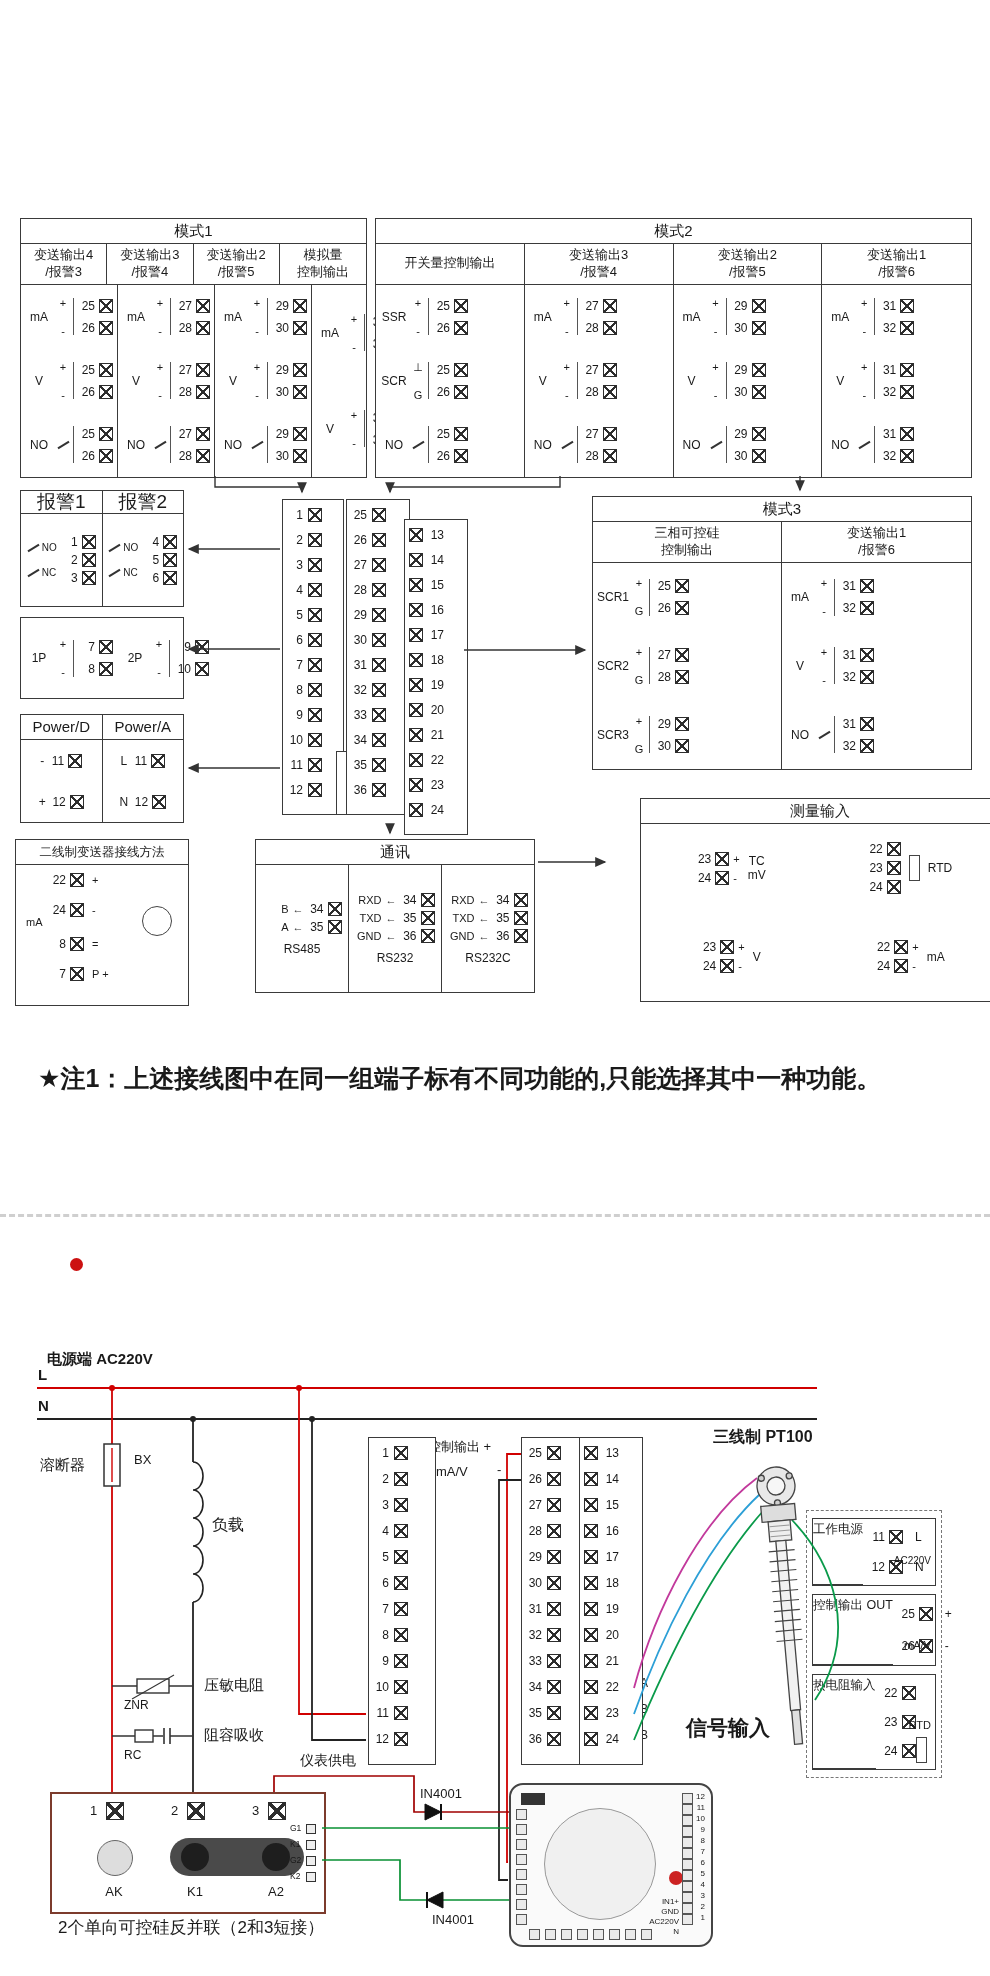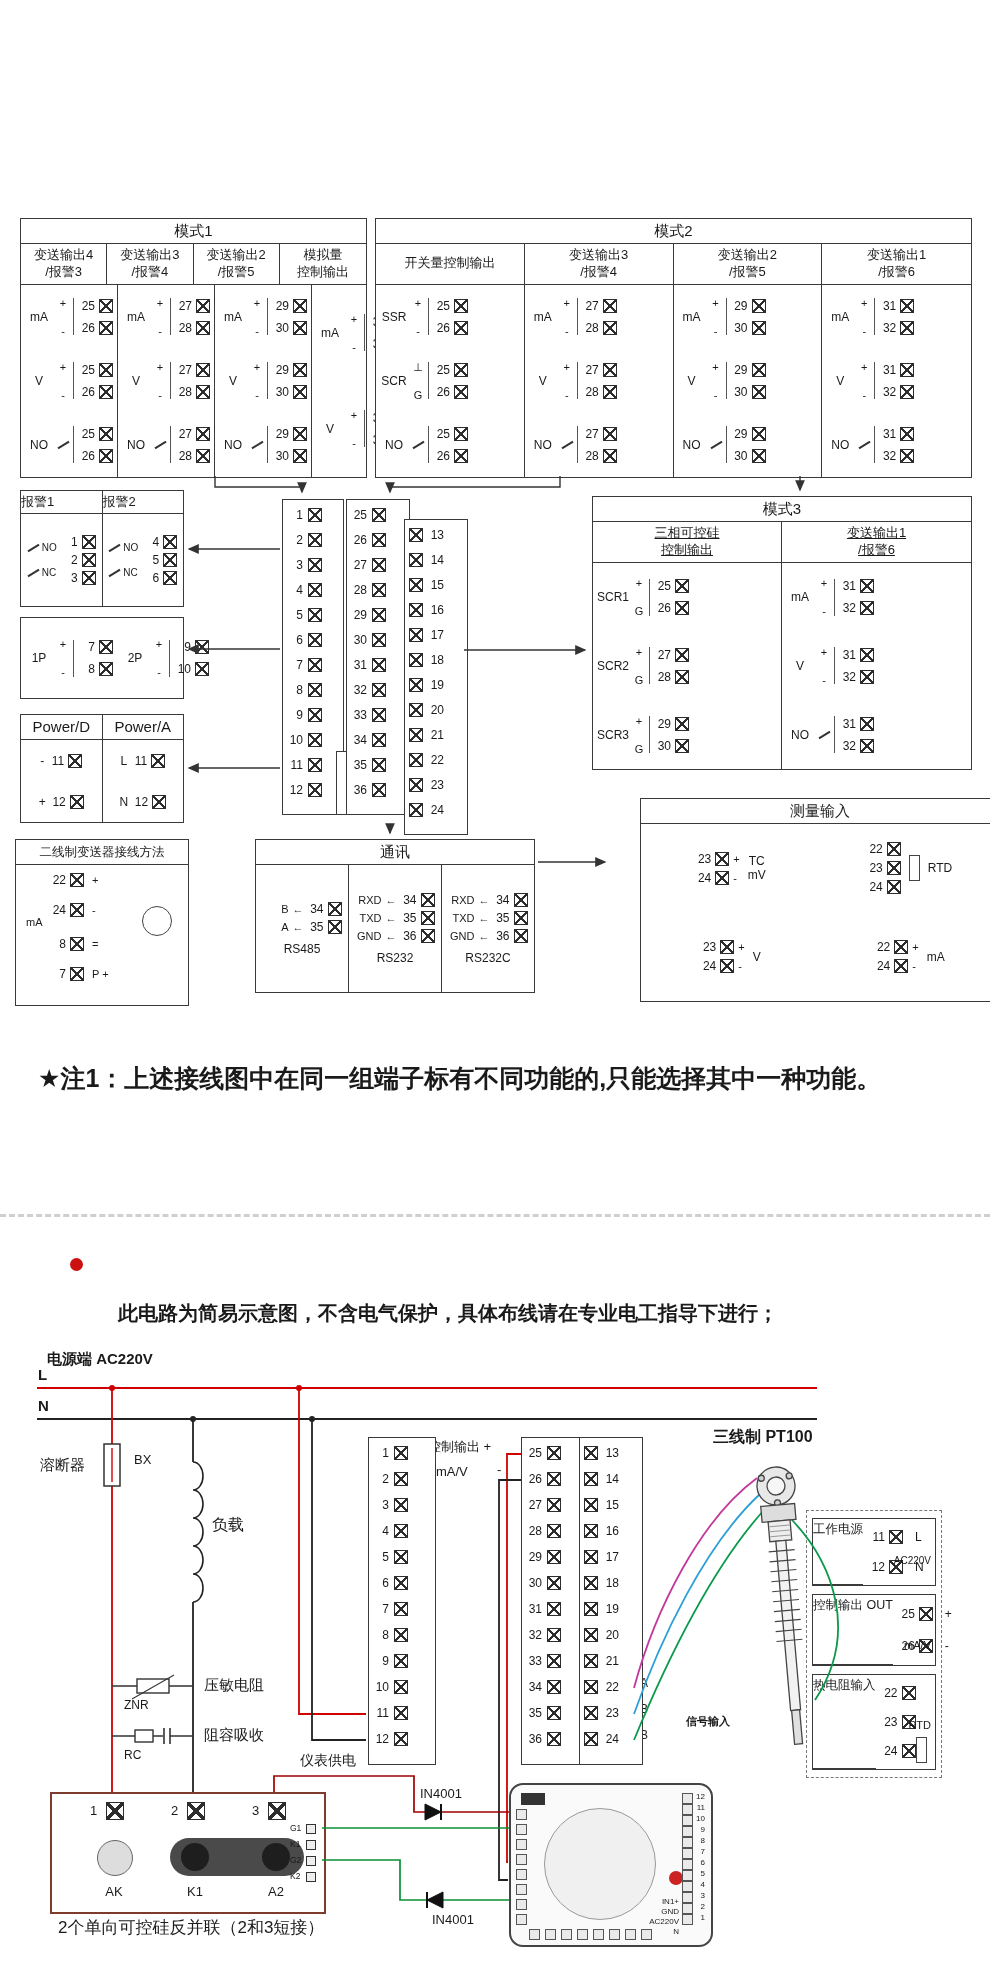--- a/index.html
+++ b/index.html
@@ -34,21 +34,21 @@
 .tb.big{width:16px;height:16px;border-width:1.5px}
 .sw{width:13px;height:2px;background:#333;transform:rotate(-32deg);display:inline-block}
 
 #m1{left:20px;top:218px;width:345px;height:258px}
 #m2{left:375px;top:218px;width:595px;height:258px}
 #m3{left:592px;top:496px;width:378px;height:272px}
 
 #alarm{left:20px;top:490px;width:162px;height:115px;display:flex}
 .al-col{flex:1;border-right:1px solid #3a3a3a;display:flex;flex-direction:column}
 .al-col:last-child{border-right:0}
-.al-t{height:22px;line-height:22px;text-align:left;font-size:13px;border-bottom:1px solid #3a3a3a}
+.al-t{height:22px;line-height:22px;text-align:center;font-size:19px;border-bottom:1px solid #3a3a3a}
 .al-body{flex:1;display:flex;align-items:center;justify-content:center;gap:5px}
 .al-marks{display:flex;flex-direction:column;gap:14px;font-size:10px}
 .al-mk{display:flex;align-items:center;gap:2px}
 .tcol2{display:flex;flex-direction:column;gap:3px}
 #feed{left:20px;top:617px;width:162px;height:80px;display:flex;flex-direction:row}
 .feed-body{flex:1;display:flex;align-items:center;justify-content:space-around}
 #power{left:20px;top:714px;width:162px;height:107px;display:flex}
 .pw-col{flex:1;border-right:1px solid #3a3a3a;display:flex;flex-direction:column}
 .pw-col:last-child{border-right:0}
 .pw-body{flex:1;display:flex;flex-direction:column;justify-content:space-around;align-items:center}
@@ -105,21 +105,21 @@
 #lb-rcname{left:204px;top:1726px;font-size:15px}
 #lb-rc{left:124px;top:1748px;font-size:12px}
 #lb-supply{left:300px;top:1752px;font-size:14px}
 #lb-ctrl{left:428px;top:1438px;font-size:13px}
 #lb-mav{left:436px;top:1464px;font-size:13px}
 #lb-minus{left:497px;top:1462px;font-size:13px}
 #lb-pt{left:713px;top:1427px;font-size:16px;font-weight:bold}
 #lb-a{left:640px;top:1676px;font-size:12px}
 #lb-b1{left:640px;top:1702px;font-size:12px}
 #lb-b2{left:640px;top:1728px;font-size:12px}
-#lb-signal{left:686px;top:1714px;font-size:11px;font-weight:bold}
+#lb-signal{left:686px;top:1714px;font-size:21px;font-weight:bold}
 #lb-d1{left:420px;top:1786px;font-size:13px}
 #lb-d2{left:432px;top:1912px;font-size:13px}
 #lb-cap{left:58px;top:1916px;font-size:17px;position:absolute;white-space:nowrap}
 #s2l{left:368px;top:1437px;width:58px;height:322px}
 #s2right{left:521px;top:1437px;width:116px;height:322px}
 #s2m{left:0;top:0;width:54px;height:322px}
 #s2r{left:58px;top:0;width:54px;height:322px}
 
 #panel-outer{position:absolute;left:806px;top:1510px;width:134px;height:266px;border:1.5px dashed #777}
 .pbox{position:absolute;border:1.5px solid #3a3a3a;background:#fff}
@@ -602,21 +602,21 @@
                 <span class="tn">32</span>
                 <span class="tb"></span>
               </span>
             </span>
           </div>
         </div>
       </div>
     </div>
   <div class="box mb-wrap" id="m3">
       <div class="bt">模式3</div>
-      <div class="mb-head" style="grid-template-columns: repeat(2, 1fr); text-decoration: underline;">
+      <div class="mb-head" style="grid-template-columns: repeat(2, 1fr);">
         <div class="mb-h">
           <div>三相可控硅</div>
           <div>控制输出</div>
         </div>
         <div class="mb-h">
           <div>变送输出1</div>
           <div>/报警6</div>
         </div>
       </div>
       <div class="mb-body" style="grid-template-columns: repeat(2, 1fr);">
@@ -1184,21 +1184,20 @@
             <div>mA</div>
           </div>
         </div>
       </div>
     </div>
 
   <div class="note" id="note1">★注1：上述接线图中在同一组端子标有不同功能的,只能选择其中一种功能。</div>
   <div id="divider"></div>
 
   <div id="s2-bullet"></div>
-  <div id="s2-sub">此电路为简易示意图，不含电气保护，具体布线请在专业电工指导下进行；</div>
 
   <div class="lbl" id="lb-power">电源端  AC220V</div>
   <div class="lbl" id="lb-L">L</div>
   <div class="lbl" id="lb-N">N</div>
   <div class="lbl" id="lb-fuse">溶断器</div>
   <div class="lbl" id="lb-bx">BX</div>
   <div class="lbl" id="lb-load">负载</div>
   <div class="lbl" id="lb-znrname">压敏电阻</div>
   <div class="lbl" id="lb-znr">ZNR</div>
   <div class="lbl" id="lb-rcname">阻容吸收</div>

